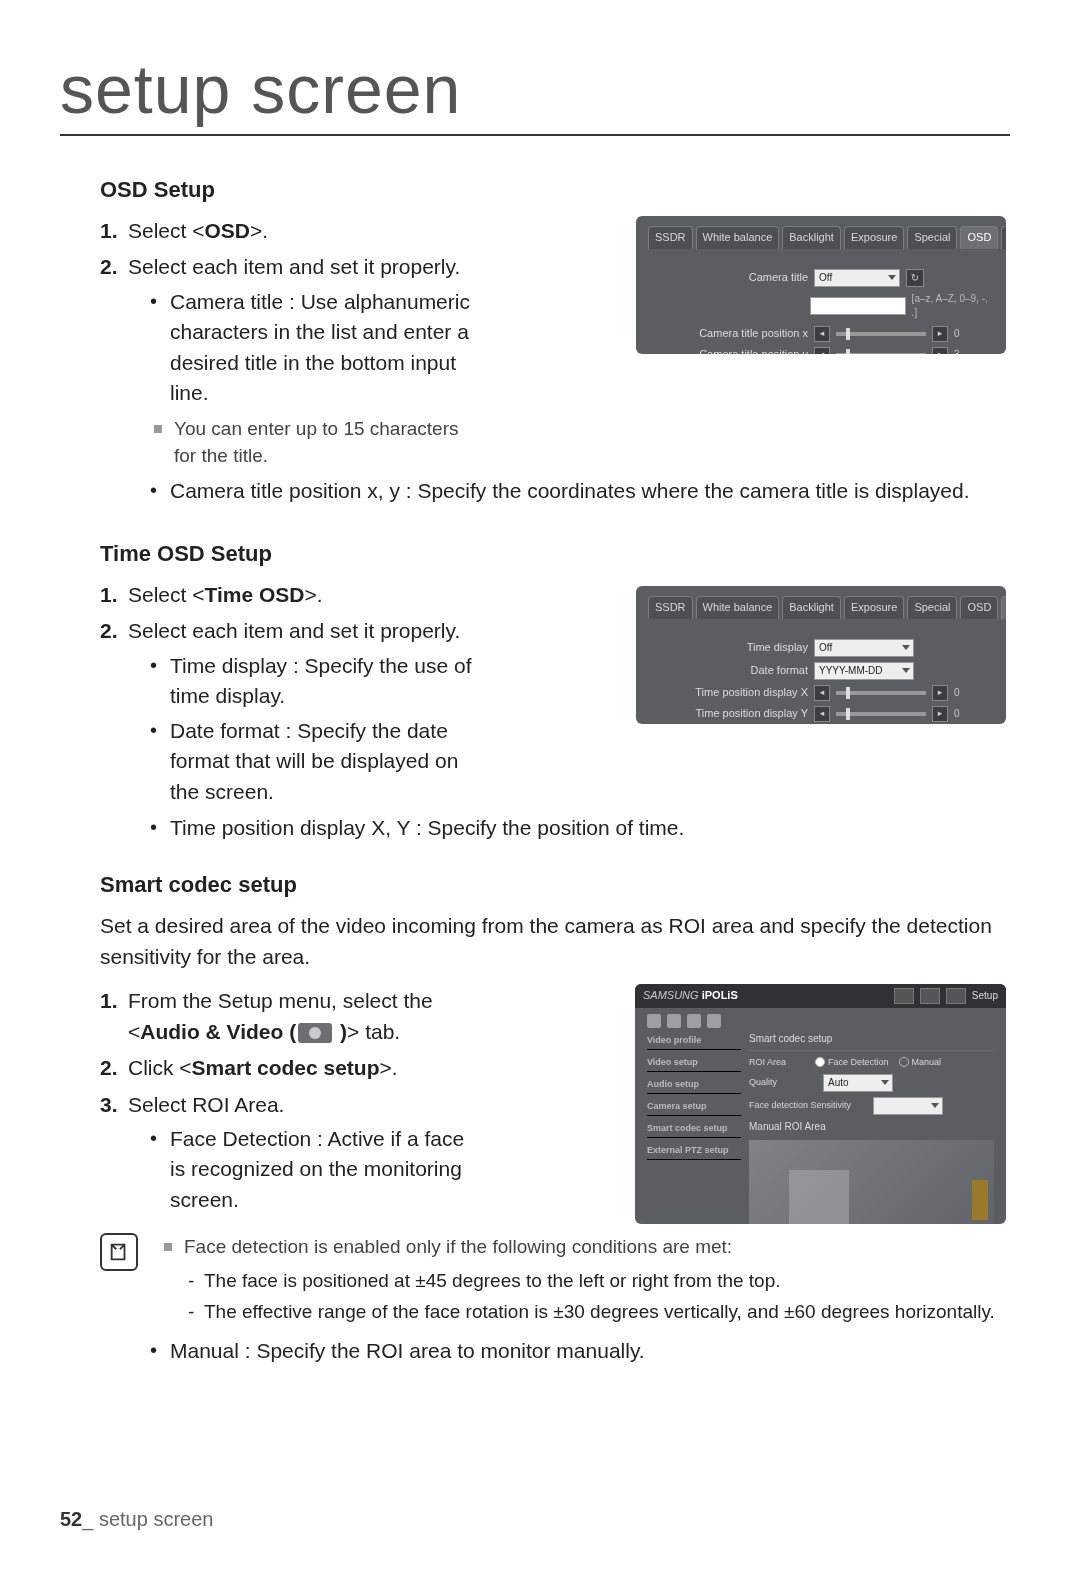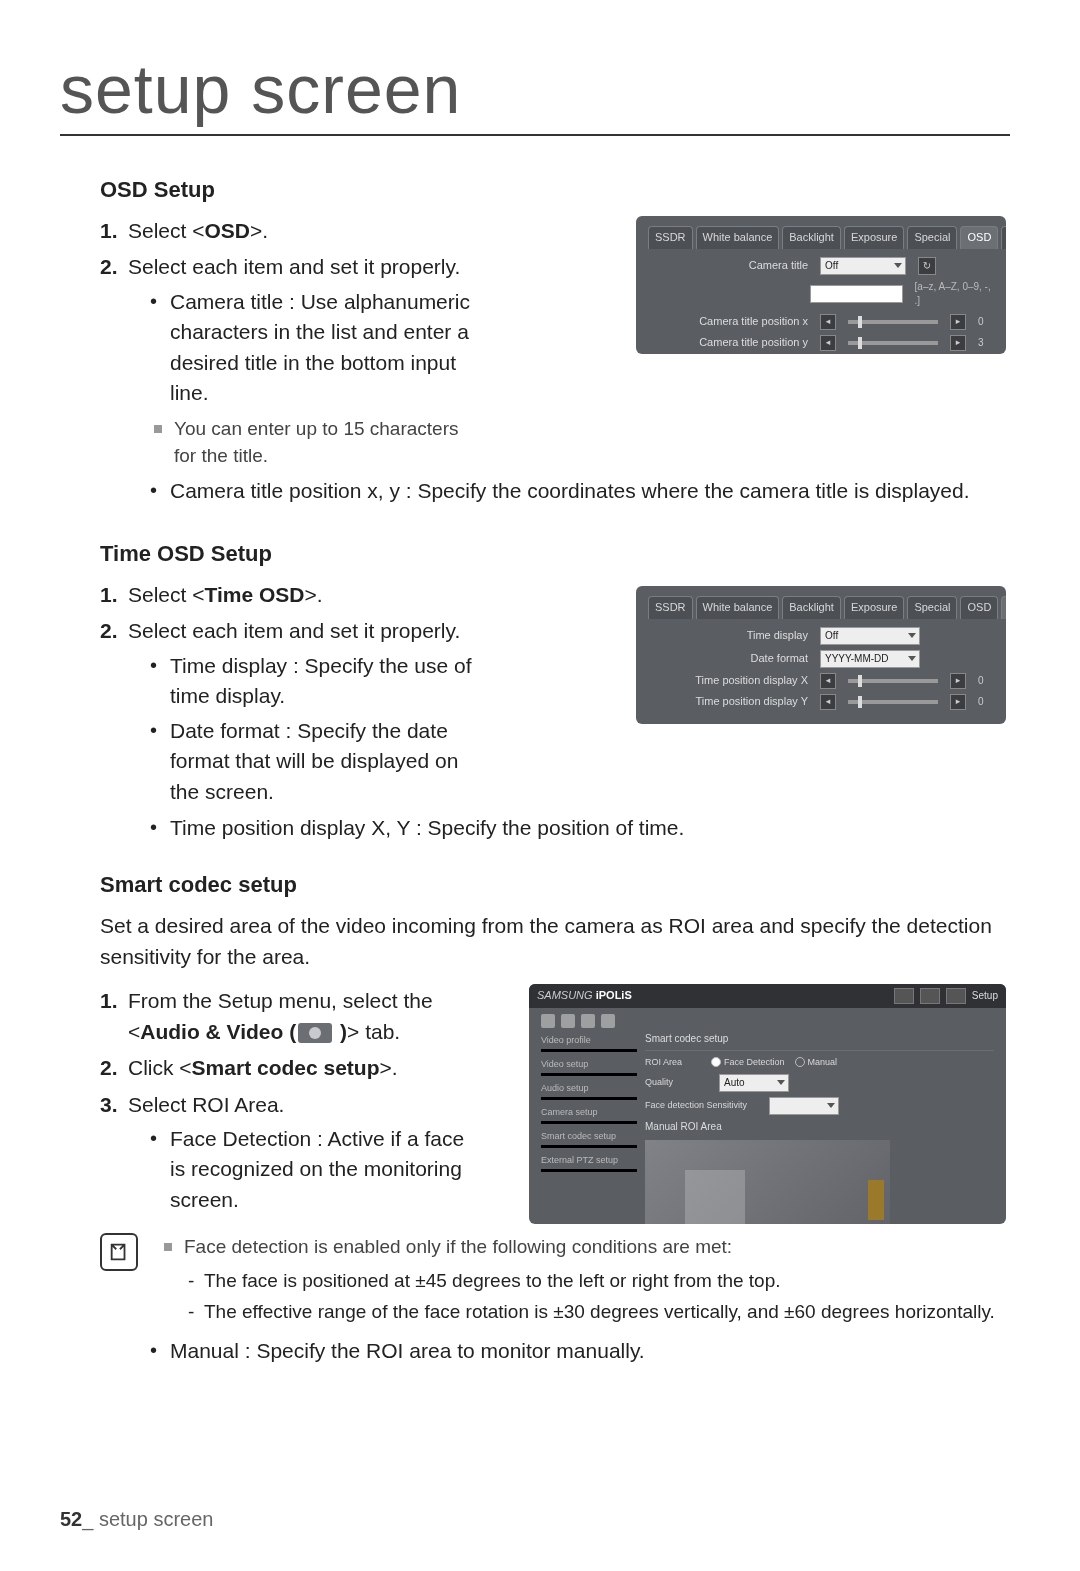--- a/index.html
+++ b/index.html
@@ -119,40 +119,40 @@
     border-radius: 6px;
     color: #d8d8d8;
     font-size: 12px;
     box-sizing: border-box;
     padding: 10px 12px 14px 12px;
     overflow: hidden;
   }
   .tabs {
     display: flex;
     gap: 3px;
-    margin-bottom: 8px;
+    margin-bottom: 20px;
     flex-wrap: nowrap;
   }
   .tab {
     background: #4c4f54;
     border: 1px solid #7a7d82;
     border-bottom: none;
     border-radius: 4px 4px 0 0;
     padding: 3px 6px;
     font-size: 11px;
     white-space: nowrap;
   }
   .tab.active {
     background: #6c7075;
     color: #fff;
   }
   .frow {
     display: flex;
     align-items: center;
-    gap: 12px;
+    gap: 6px;
     margin: 5px 0;
   }
   .flabel {
     width: 160px;
     text-align: right;
     font-size: 11px;
     color: #ddd;
   }
   .sel {
     background: #eee;
@@ -266,22 +266,23 @@
   }
   .sidemenu {
     width: 96px;
     display: flex;
     flex-direction: column;
     gap: 4px;
     font-size: 9px;
     color: #bbb;
   }
   .sidemenu .sitem {
-    border-bottom: 3px solid #000000;
+    border-bottom: 1px solid #000000;
     padding: 2px 0;
+    font-weight: bold;
   }
   .mainpane {
     flex: 1;
     font-size: 9px;
   }
   .pane-title {
     font-size: 10px;
     color: #ddd;
     border-bottom: 1px solid #6a6d72;
     padding-bottom: 3px;
@@ -503,21 +504,21 @@
           </li>
           <li><span class="num">3.</span>
             <span>Select ROI Area.</span>
             <ul class="bullets">
               <li>Face Detection : Active if a face is recognized on the monitoring screen.</li>
             </ul>
           </li>
         </ol>
       </div>
 
-      <div class="shot" style="right:-6px; top:-2px; width:477px; height:240px;">
+      <div class="shot" style="right:-6px; top:-2px; width:371px; height:240px;">
         <div class="shot3-hdr">
           <span class="brand"><span>SAMSUNG </span><b>iPOLiS</b></span>
           <span style="flex:1"></span>
           <span class="hicon"></span>
           <span class="hicon"></span>
           <span class="hicon"></span>
           <span style="font-style:normal;font-size:10px;color:#ddd;">Setup</span>
         </div>
         <div class="shot3-iconbar">
           <span class="sicon"></span>

